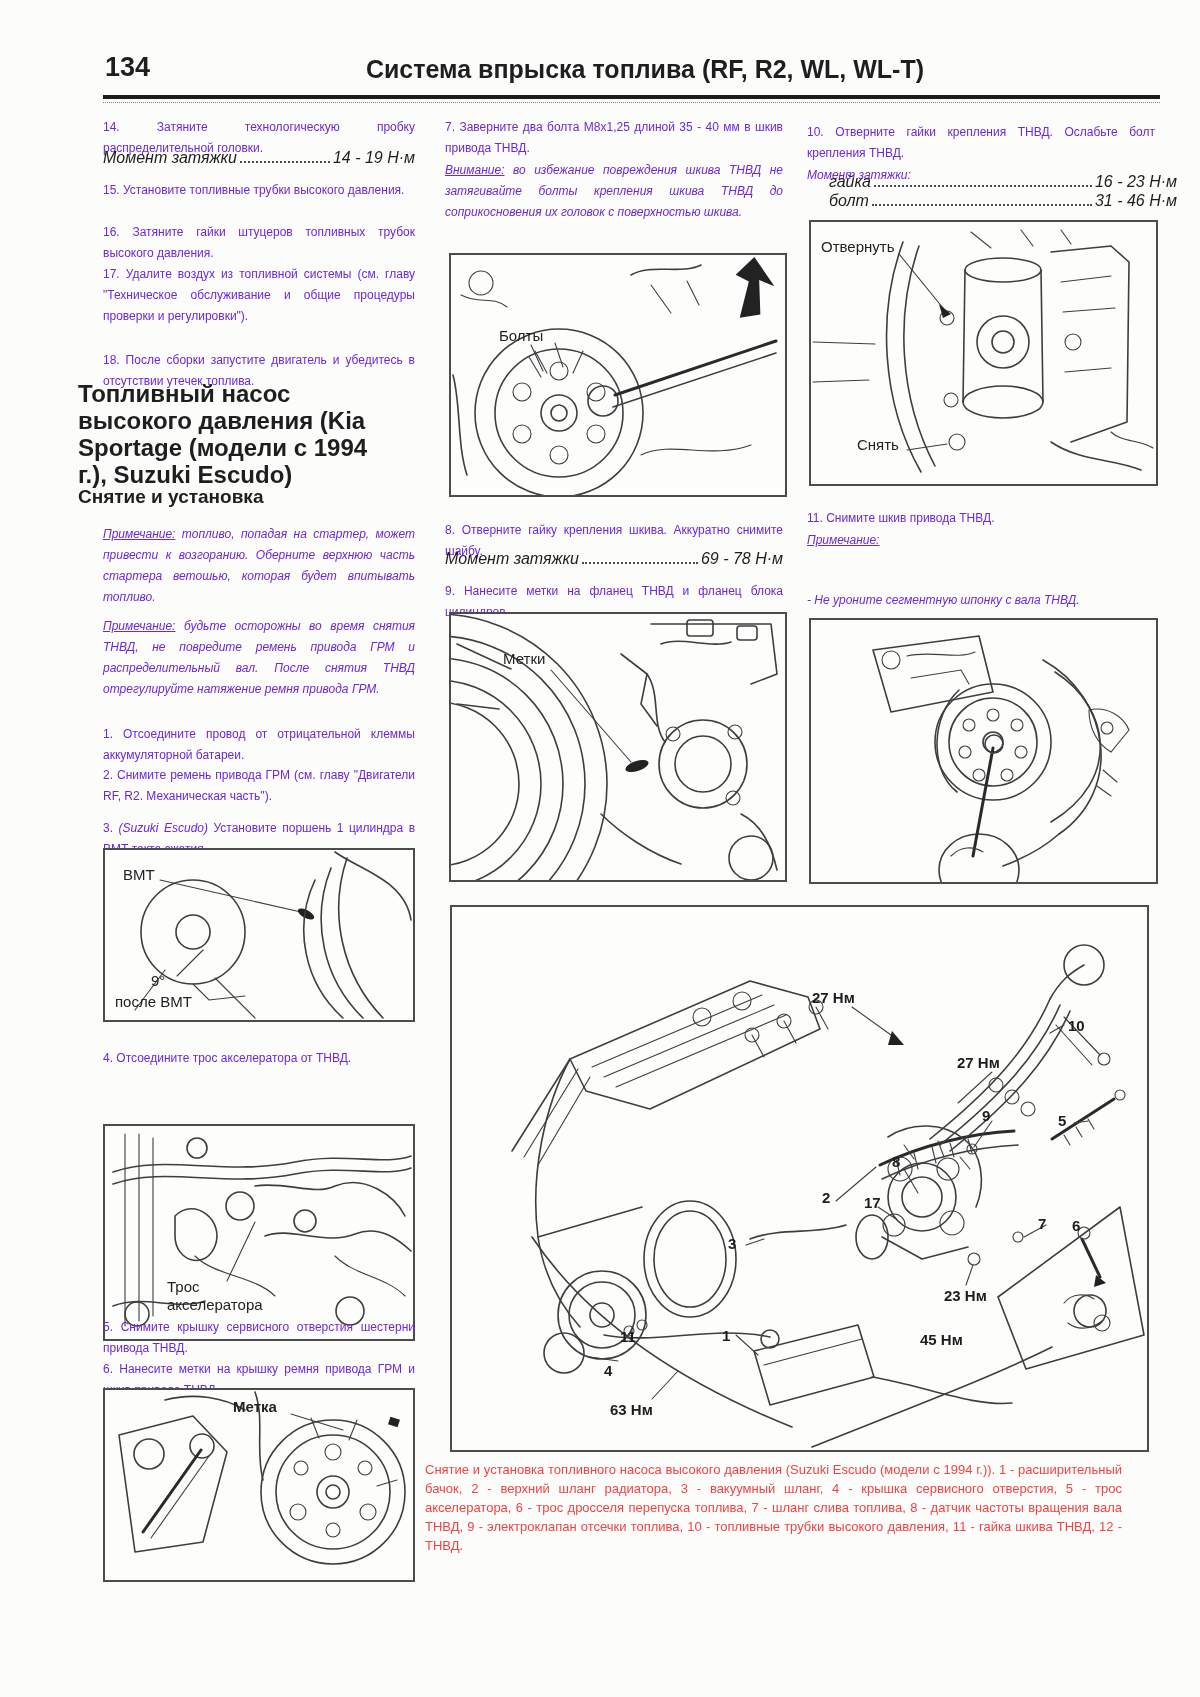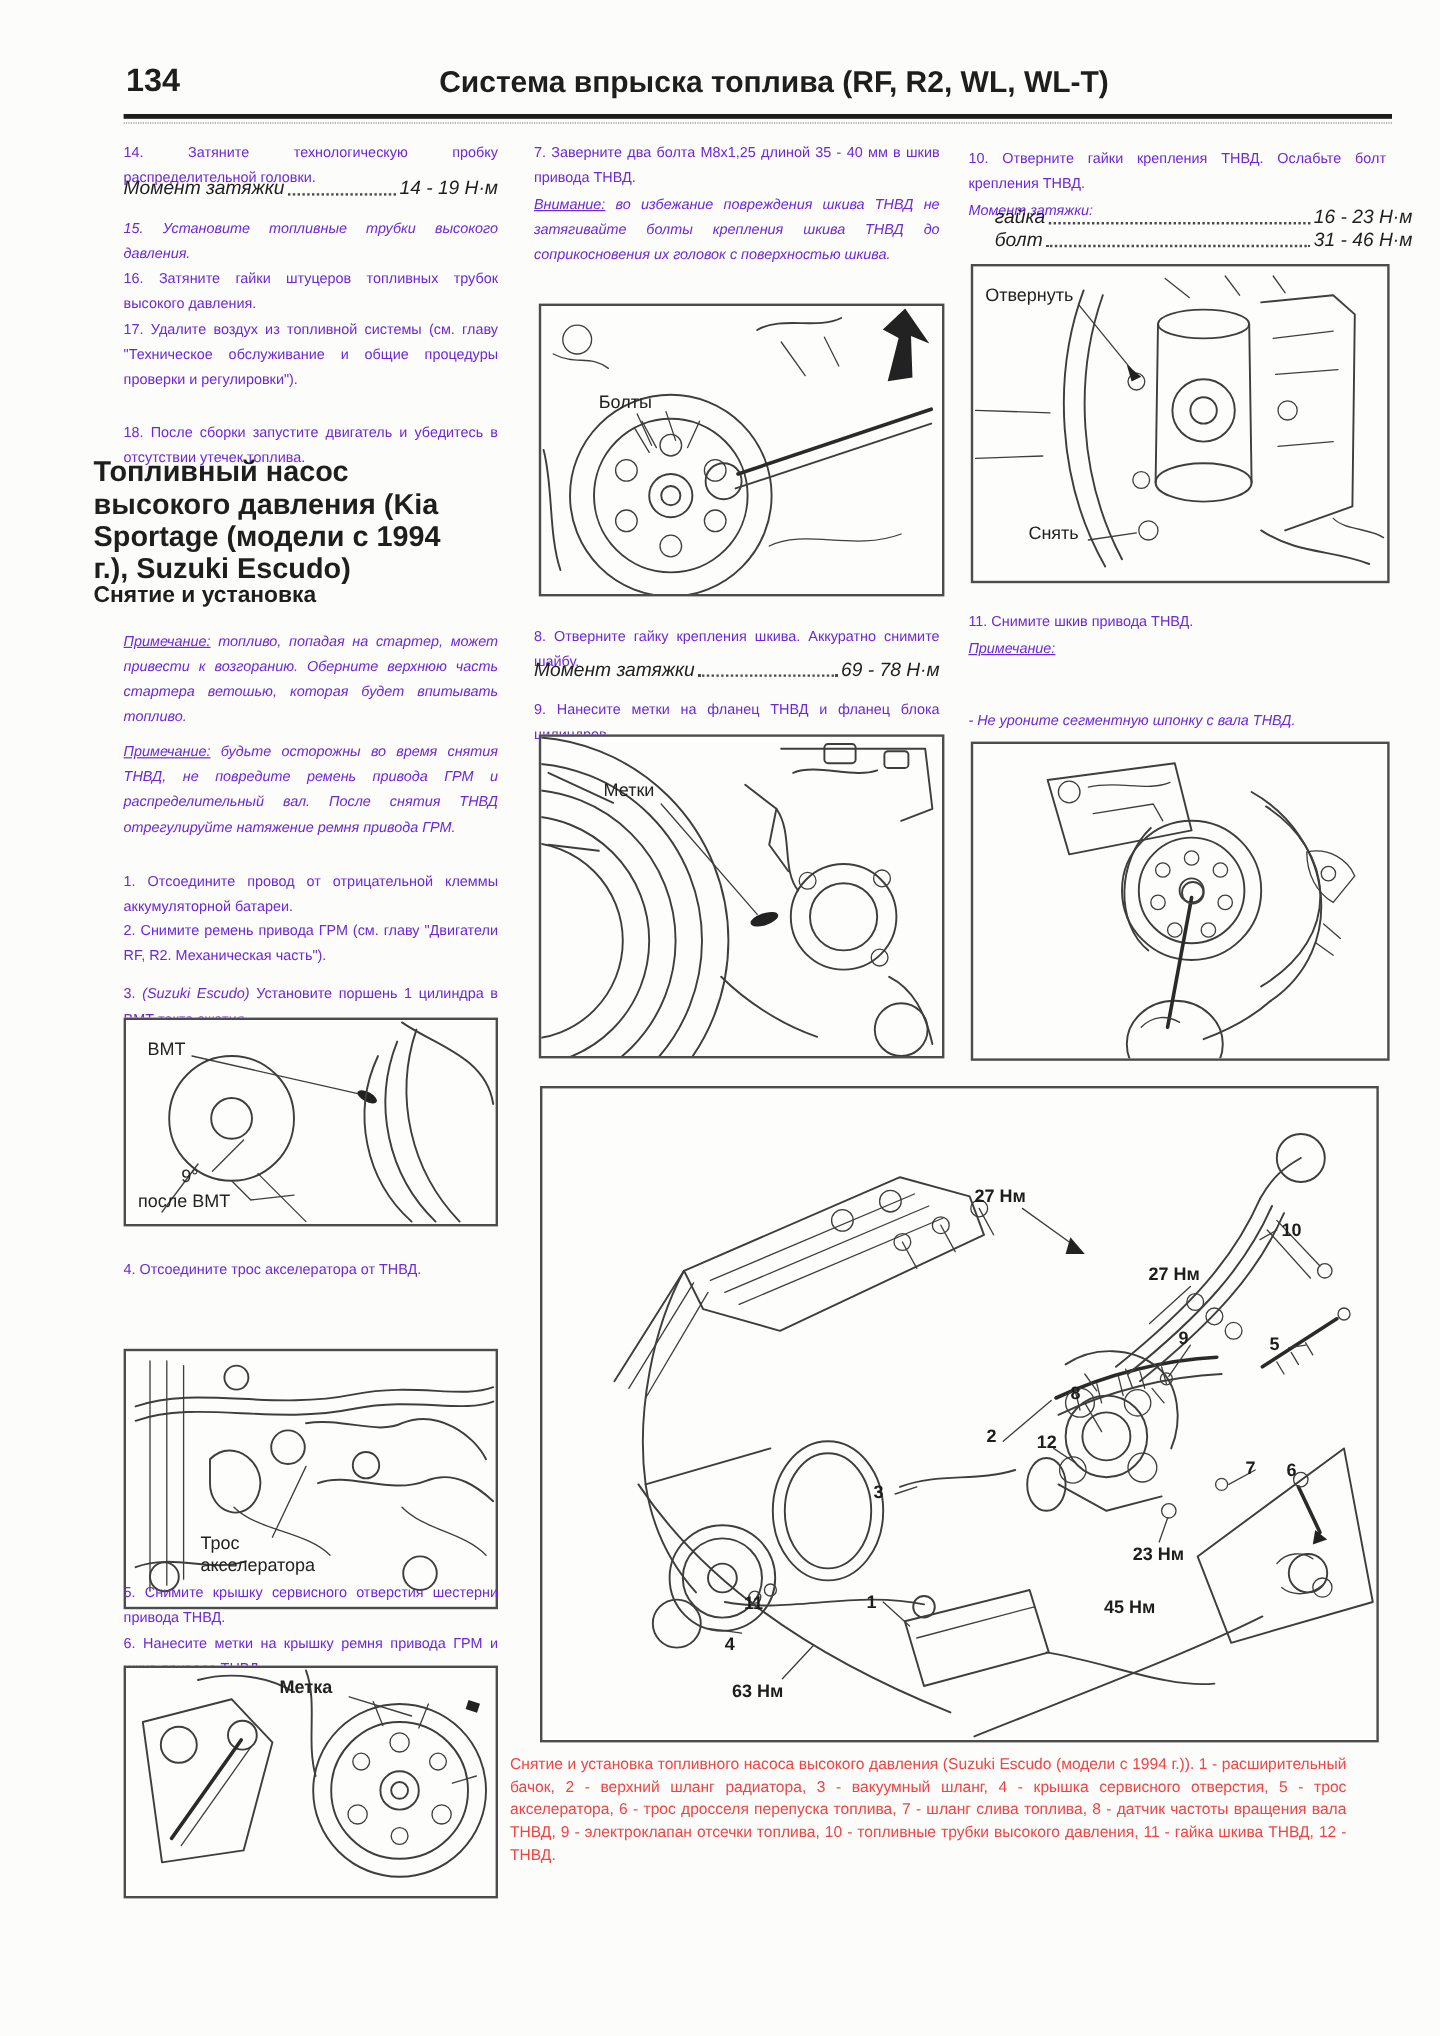--- a/index.html
+++ b/index.html
@@ -43,21 +43,21 @@
   <div class="abs htitle" style="left:220px;top:55px;width:800px;">Система впрыска топлива (RF, R2, WL, WL-T)</div>
   <div class="abs hrule" style="left:78px;top:95px;width:1057px;"></div>
   <div class="abs hrule2" style="left:78px;top:102px;width:1057px;"></div>
 
   <p class="abs t" style="left:78px;top:105px;width:312px;">14. Затяните технологическую пробку распределительной головки.</p>
   <div class="abs trow" style="left:78px;top:148px;width:312px;">
     <span>Момент затяжки</span>
     <span class="dots"></span>
     <span class="val">14 - 19 Н·м</span>
   </div>
-  <p class="abs t" style="left:78px;top:168px;width:312px;font-style:italic;">15. Установите топливные трубки высокого давления.</p>
+  <p class="abs t" style="left:78px;top:168px;width:312px;">15. Установите топливные трубки высокого давления.</p>
   <p class="abs t" style="left:78px;top:210px;width:312px;">16. Затяните гайки штуцеров топливных трубок высокого давления.</p>
   <p class="abs t" style="left:78px;top:252px;width:312px;">17. Удалите воздух из топливной системы (см. главу "Техническое обслуживание и общие процедуры проверки и регулировки").</p>
   <p class="abs t" style="left:78px;top:338px;width:312px;">18. После сборки запустите двигатель и убедитесь в отсутствии утечек топлива.</p>
 
   <h2 class="abs sect" style="left:78px;top:380px;width:312px;margin:0;">Топливный насос высокого давления (Kia Sportage (модели с 1994 г.), Suzuki Escudo)</h2>
   <h3 class="abs subsect" style="left:78px;top:486px;width:312px;margin:0;">Снятие и установка</h3>
 
   <p class="abs t it" style="left:78px;top:512px;width:312px;"><span class="note-label">Примечание:</span><span> топливо, попадая на стартер, может привести к возгоранию. Оберните верхнюю часть стартера ветошью, которая будет впитывать топливо.</span></p>
   <p class="abs t it" style="left:78px;top:604px;width:312px;"><span class="note-label">Примечание:</span><span> будьте осторожны во время снятия ТНВД, не повредите ремень привода ГРМ и распределительный вал. После снятия ТНВД отрегулируйте натяжение ремня привода ГРМ.</span></p>
 
@@ -377,21 +377,21 @@
       <circle class="sk2" cx="650" cy="416" r="8"></circle>
       <path class="sk2" d="M612 396 C620 386 634 386 642 392 M616 416 C626 424 640 422 650 414"></path>
     </svg>
     <span class="biglab" style="left:360px;top:82px;">27 Нм</span>
     <span class="biglab" style="left:616px;top:110px;">10</span>
     <span class="biglab" style="left:505px;top:147px;">27 Нм</span>
     <span class="biglab" style="left:530px;top:200px;">9</span>
     <span class="biglab" style="left:606px;top:205px;">5</span>
     <span class="biglab" style="left:440px;top:246px;">8</span>
     <span class="biglab" style="left:370px;top:282px;">2</span>
-    <span class="biglab" style="left:412px;top:287px;">12</span>
+    <span class="biglab" style="left:412px;top:287px;">17</span>
     <span class="biglab" style="left:276px;top:328px;">3</span>
     <span class="biglab" style="left:586px;top:308px;">7</span>
     <span class="biglab" style="left:620px;top:310px;">6</span>
     <span class="biglab" style="left:492px;top:380px;">23 Нм</span>
     <span class="biglab" style="left:468px;top:424px;">45 Нм</span>
     <span class="biglab" style="left:168px;top:421px;">11</span>
     <span class="biglab" style="left:270px;top:420px;">1</span>
     <span class="biglab" style="left:152px;top:455px;">4</span>
     <span class="biglab" style="left:158px;top:494px;">63 Нм</span>
   </div>

